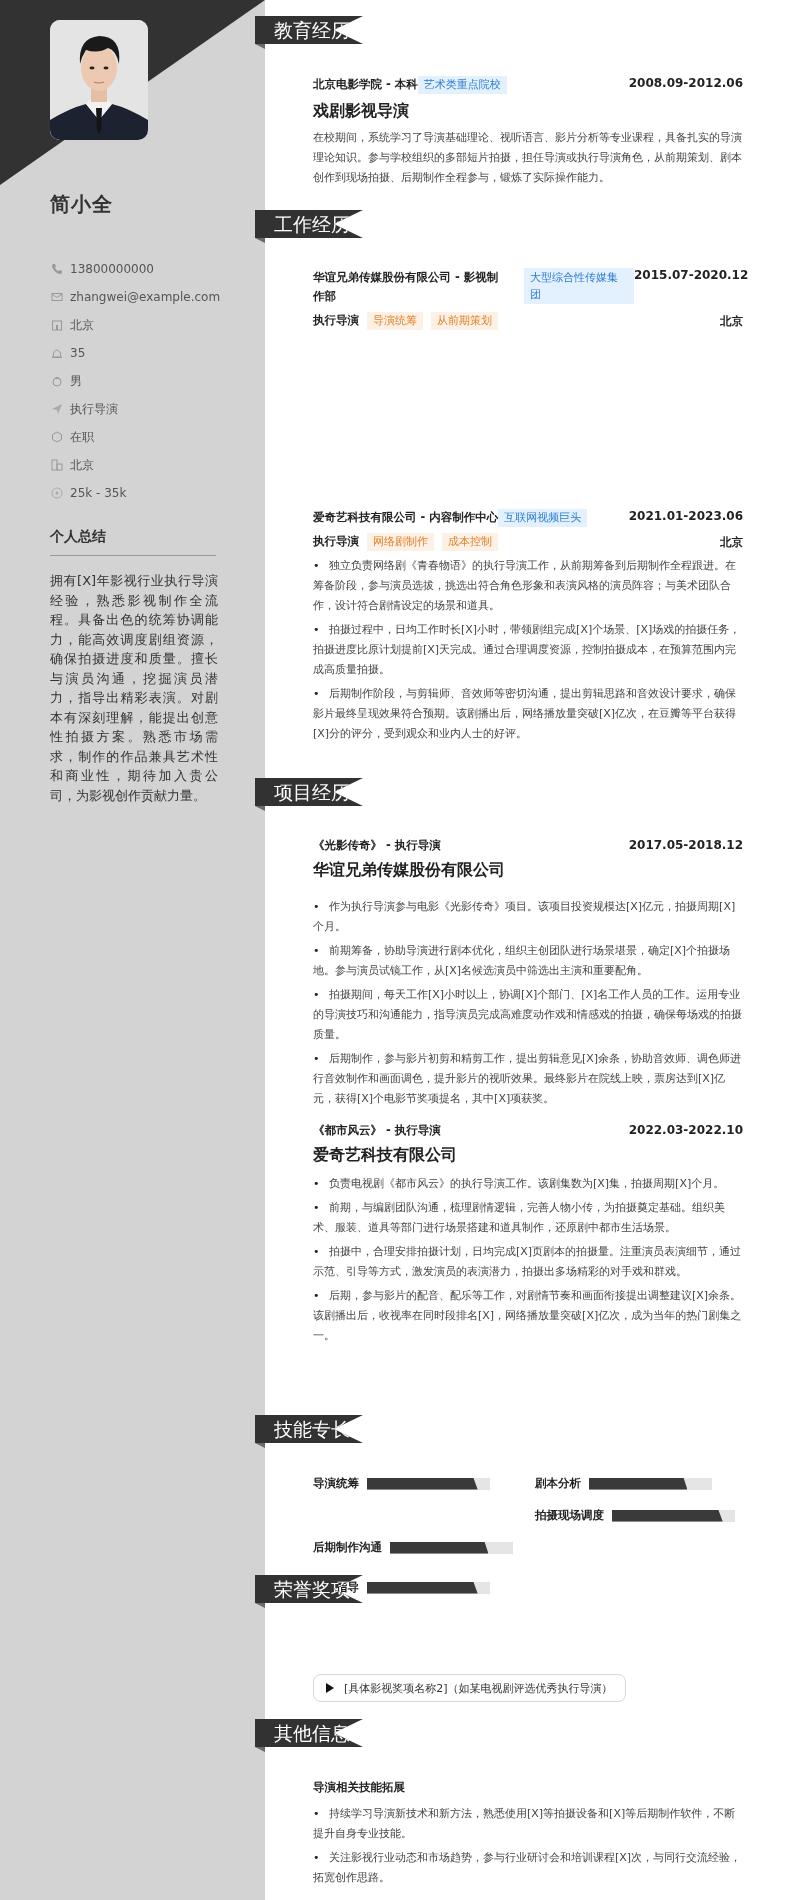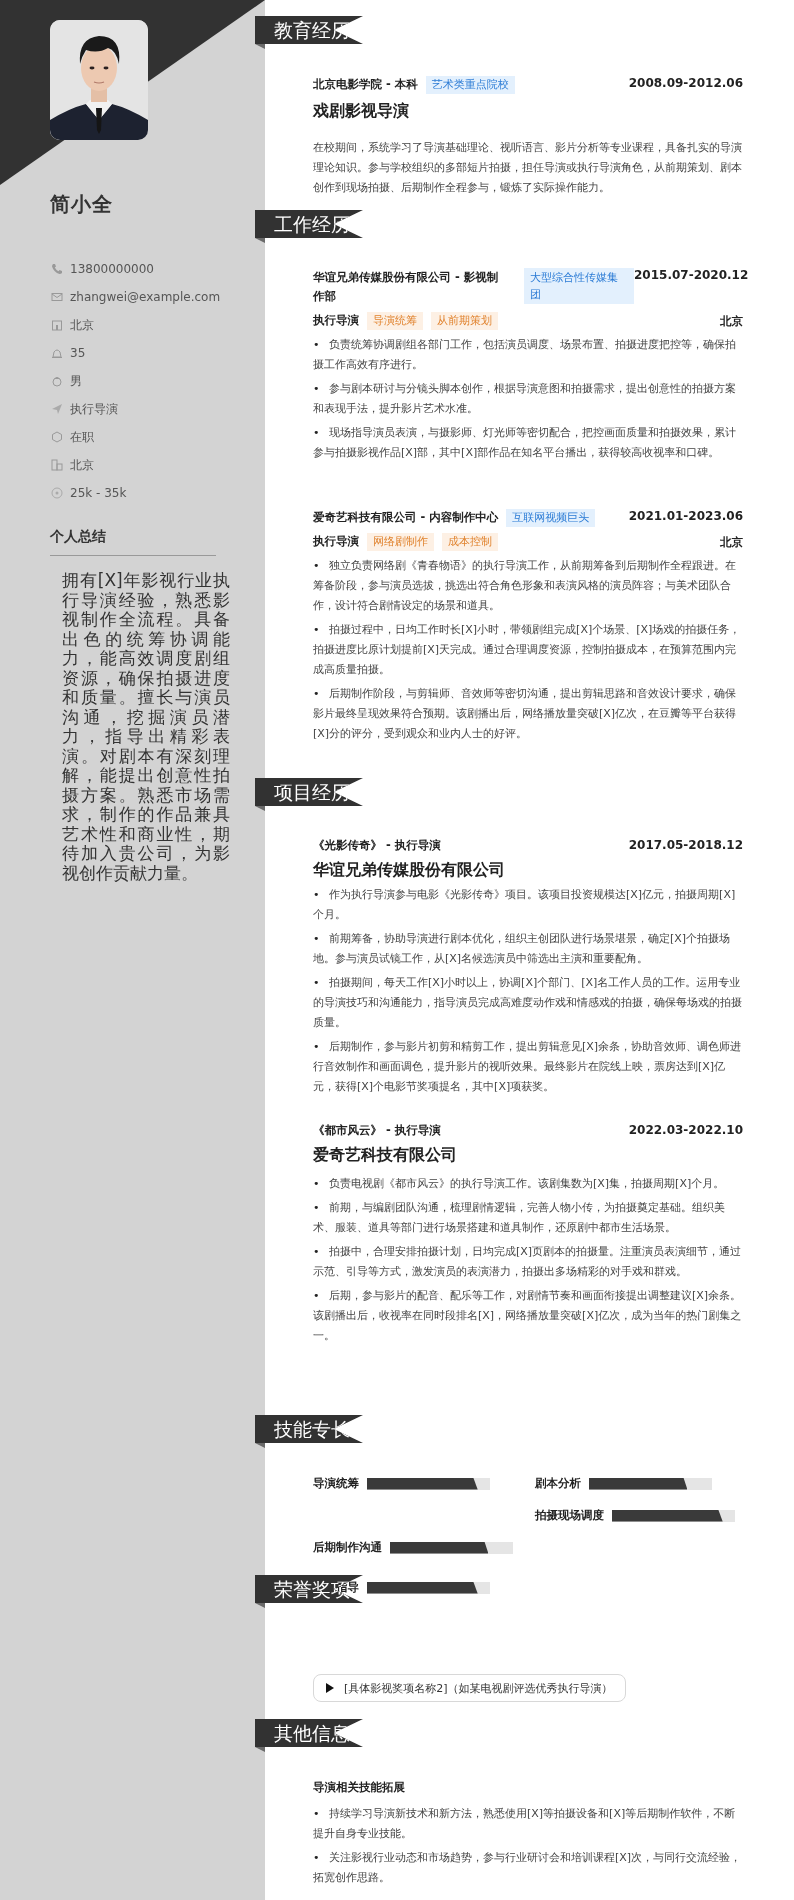--- a/index.html
+++ b/index.html
@@ -14,36 +14,36 @@
   .avatar svg { display: block; width: 100%; height: 100%; }
   .name { position: absolute; left: 50px; top: 191px; font-size: 20px; font-weight: bold; color: #333; letter-spacing: 1px; }
 
   .info-list { position: absolute; left: 50px; top: 255px; width: 190px; list-style: none; }
   .info-list li { height: 28px; display: flex; align-items: center; font-size: 12px; color: #555; }
   .info-list .ic { width: 14px; height: 14px; margin-right: 6px; display: inline-flex; align-items: center; justify-content: center; }
   .info-list .ic svg { width: 12px; height: 12px; }
 
   .summary-title { position: absolute; left: 50px; top: 528px; font-size: 14px; color: #333; font-weight: bold; }
   .summary-line { position: absolute; left: 50px; top: 555px; width: 166px; height: 1px; background: #999; }
-  .summary-text { position: absolute; left: 62px; top: 571px; width: 168px; font-size: 17px; line-height: 19.5px; color: #333; text-align: justify; }
+  .summary-text { position: absolute; left: 50px; top: 571px; width: 168px; font-size: 13px; line-height: 19.5px; color: #333; text-align: justify; }
 
   
   .main { position: absolute; left: 265px; top: 0; width: 529px; height: 1900px; }
   .sec-header { position: absolute; left: -10px; height: 28px; width: 108px; background: #323232; color: #fff;
     font-size: 19px; line-height: 28px; padding-left: 19px; clip-path: polygon(0 0, 100% 0, 73% 50%, 100% 100%, 0 100%); }
   .sec-fold { position: absolute; left: -10px; width: 10px; height: 5px; background: #6a6a6a; clip-path: polygon(0 0, 100% 0, 100% 100%); }
 
   .block { position: absolute; left: 48px; width: 430px; font-size: 11px; color: #333; }
   .row { display: flex; justify-content: space-between; align-items: flex-start; }
   .title-b { font-weight: bold; font-size: 11.5px; color: #222; }
   .date { font-weight: bold; font-size: 12px; color: #222; white-space: nowrap; }
-  .tag-blue { display: inline-block; background: #e3f0fd; color: #2b7bd5; font-size: 11px; padding: 1px 6px; margin-left: 8px; line-height: 16px; }
+  .tag-blue { display: inline-block; background: #e3f0fd; color: #2b7bd5; font-size: 11px; padding: 1px 6px; line-height: 16px; }
   .tag-orange { display: inline-block; background: #fdf0e4; color: #e0822d; font-size: 11px; padding: 1px 6px; margin-left: 8px; line-height: 16px; }
   .sub { font-weight: bold; font-size: 16px; color: #222; margin-top: 7px; }
-  .para { font-size: 11px; line-height: 20px; color: #444; margin-top: 16px; }
+  .para { font-size: 11px; line-height: 20px; color: #444; margin-top: 6px; }
   ul.bullets { list-style: none; margin-top: 5px; }
   ul.bullets li { font-size: 11px; line-height: 20px; color: #444; margin-bottom: 4px; }
   ul.bullets li::before { content: "•"; display: inline-block; width: 16px; color: #222; }
 
   
   .skill { position: absolute; display: flex; align-items: center; font-size: 11.5px; font-weight: bold; color: #222; }
   .bar { height: 12px; background: #e5e5e5; margin-left: 8px; position: relative; }
   .bar .fill { position: absolute; left: 0; top: 0; height: 12px; background: #3a3a3a; clip-path: polygon(0 0, 96% 0, 100% 100%, 0 100%); }
 
   .award { position: absolute; left: 48px; height: 28px; border: 1px solid #d8d8d8; border-radius: 8px; display: flex; align-items: center;
@@ -182,25 +182,20 @@
         <span class="tag-blue" style="width:110px;line-height:17px;margin-left:16px;">大型综合性传媒集团</span>
       </div>
       <span class="date">2015.07-2020.12</span>
     </div>
     <div class="row" style="margin-top:6px;align-items:center;">
       <div>
         <span class="title-b">执行导演</span><span class="tag-orange">导演统筹</span><span class="tag-orange">从前期策划</span>
       </div>
       <span class="title-b">北京</span>
     </div>
-    <ul class="bullets">
-      <li>负责统筹协调剧组各部门工作，包括演员调度、场景布置、拍摄进度把控等，确保拍摄工作高效有序进行。</li>
-      <li>参与剧本研讨与分镜头脚本创作，根据导演意图和拍摄需求，提出创意性的拍摄方案和表现手法，提升影片艺术水准。</li>
-      <li>现场指导演员表演，与摄影师、灯光师等密切配合，把控画面质量和拍摄效果，累计参与拍摄影视作品[X]部，其中[X]部作品在知名平台播出，获得较高收视率和口碑。</li>
-    </ul>
   </div>
 
   <div class="block" style="top:509px">
     <div class="row">
       <div>
         <span class="title-b">爱奇艺科技有限公司 - 内容制作中心</span><span class="tag-blue">互联网视频巨头</span>
       </div>
       <span class="date">2021.01-2023.06</span>
     </div>
     <div class="row" style="margin-top:6px;align-items:center;">
@@ -218,21 +213,21 @@
 
   <div class="sec-header" style="top:778px">项目经历</div>
   <div class="sec-fold" style="top:806px"></div>
 
   <div class="block" style="top:838px">
     <div class="row">
       <span class="title-b">《光影传奇》 - 执行导演</span>
       <span class="date">2017.05-2018.12</span>
     </div>
     <div class="sub">华谊兄弟传媒股份有限公司</div>
-    <ul class="bullets" style="margin-top:4px">
+    <ul class="bullets" style="margin-top:16px">
       <li>作为执行导演参与电影《光影传奇》项目。该项目投资规模达[X]亿元，拍摄周期[X]个月。</li>
       <li>前期筹备，协助导演进行剧本优化，组织主创团队进行场景堪景，确定[X]个拍摄场地。参与演员试镜工作，从[X]名候选演员中筛选出主演和重要配角。</li>
       <li>拍摄期间，每天工作[X]小时以上，协调[X]个部门、[X]名工作人员的工作。运用专业的导演技巧和沟通能力，指导演员完成高难度动作戏和情感戏的拍摄，确保每场戏的拍摄质量。</li>
       <li>后期制作，参与影片初剪和精剪工作，提出剪辑意见[X]余条，协助音效师、调色师进行音效制作和画面调色，提升影片的视听效果。最终影片在院线上映，票房达到[X]亿元，获得[X]个电影节奖项提名，其中[X]项获奖。</li>
     </ul>
   </div>
 
   <div class="block" style="top:1123px">
     <div class="row">
       <span class="title-b">《都市风云》 - 执行导演</span>

